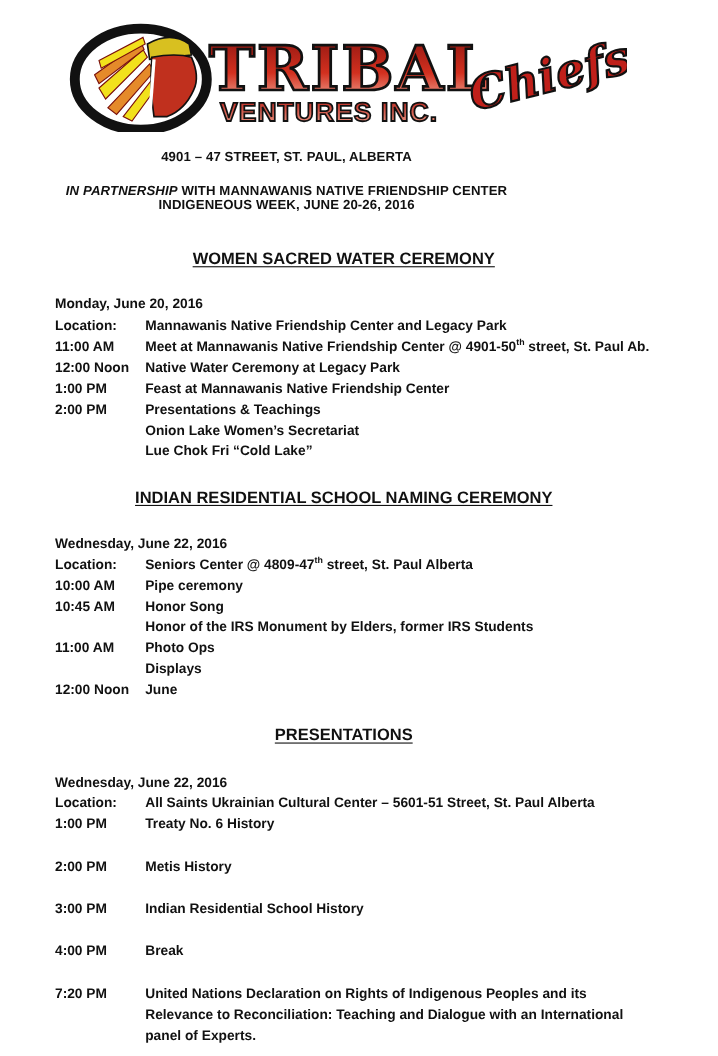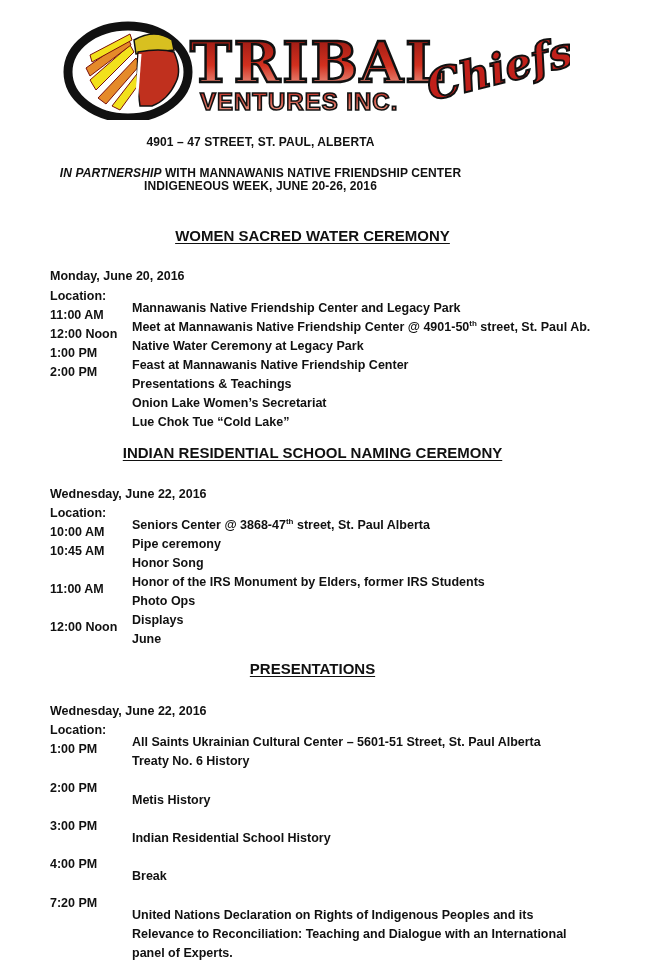--- a/index.html
+++ b/index.html
@@ -23,21 +23,21 @@
       text-underline-offset: 2px;
     }
 
     .day {
       position: absolute; left: 50px; font-weight: bold; font-size: 12.5px;
       text-underline-offset: 2px;
     }
 
     .row { position: absolute; left: 50px; width: 560px; font-weight: bold; font-size: 12.5px; line-height: 19px; }
     .row .time { position: absolute; left: 0; top: 0; width: 80px; }
-    .row .desc { position: absolute; left: 82px; top: 0; width: 470px; margin-top: 12px; }
+    .row .desc { position: absolute; left: 82px; top: 0; width: 470px; }
     .row sup { font-size: 8px; vertical-align: super; line-height: 0; }
   </style>
 </head>
 <body>
 
 <div class="logo">
   <svg viewBox="0 0 510 110" xmlns="http://www.w3.org/2000/svg">
     <defs>
       <linearGradient id="redgrad" x1="0" y1="0" x2="0" y2="1">
         <stop offset="0" stop-color="#8a1410"></stop>
@@ -100,29 +100,29 @@
 <div class="row" style="top:363px">
     <span class="time">2:00 PM</span>
     <span class="desc">Presentations &amp; Teachings</span>
   </div>
 <div class="row" style="top:382px">
     <span class="time"></span>
     <span class="desc">Onion Lake Women’s Secretariat</span>
   </div>
 <div class="row" style="top:401px">
     <span class="time"></span>
-    <span class="desc">Lue Chok Tue “Cold Lake”</span>
+    <span class="desc">Lue Chok Fri “Cold Lake”</span>
   </div>
 
 <div class="section-title" style="top:444px">INDIAN RESIDENTIAL SCHOOL NAMING CEREMONY</div>
 <div class="day" style="top:487px">Wednesday, June 22, 2016</div>
 
 <div class="row" style="top:504px">
     <span class="time">Location:</span>
-    <span class="desc"><span>Seniors Center @ 3868-47</span><sup>th</sup><span> street, St. Paul Alberta</span></span>
+    <span class="desc"><span>Seniors Center @ 4809-47</span><sup>th</sup><span> street, St. Paul Alberta</span></span>
   </div>
 <div class="row" style="top:523px">
     <span class="time">10:00 AM</span>
     <span class="desc">Pipe ceremony</span>
   </div>
 <div class="row" style="top:542px">
     <span class="time">10:45 AM</span>
     <span class="desc">Honor Song</span>
   </div>
 <div class="row" style="top:561px">

